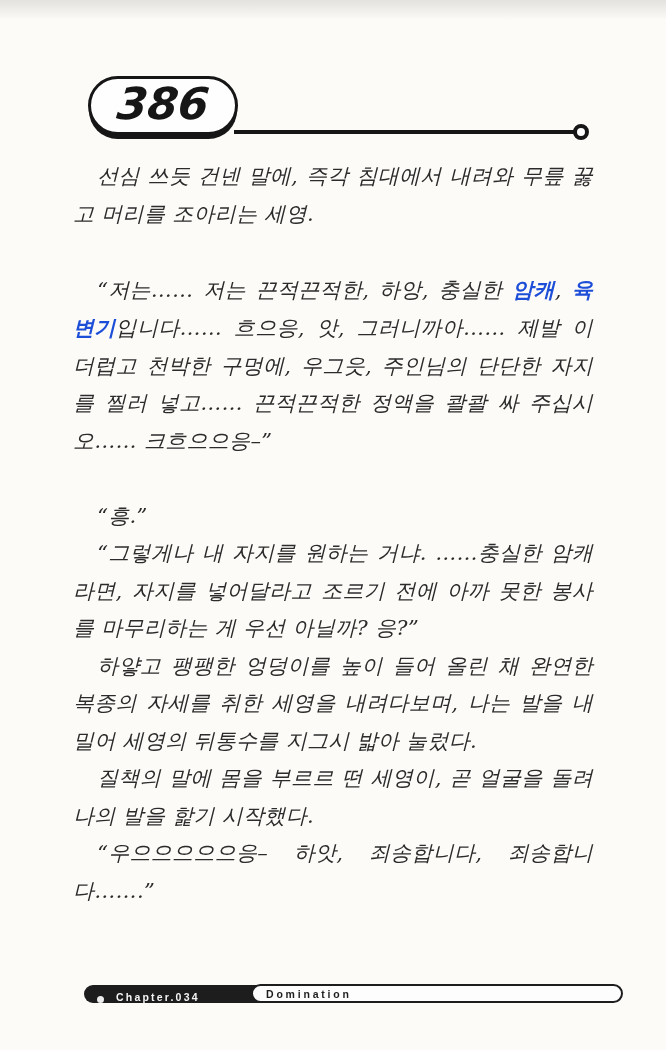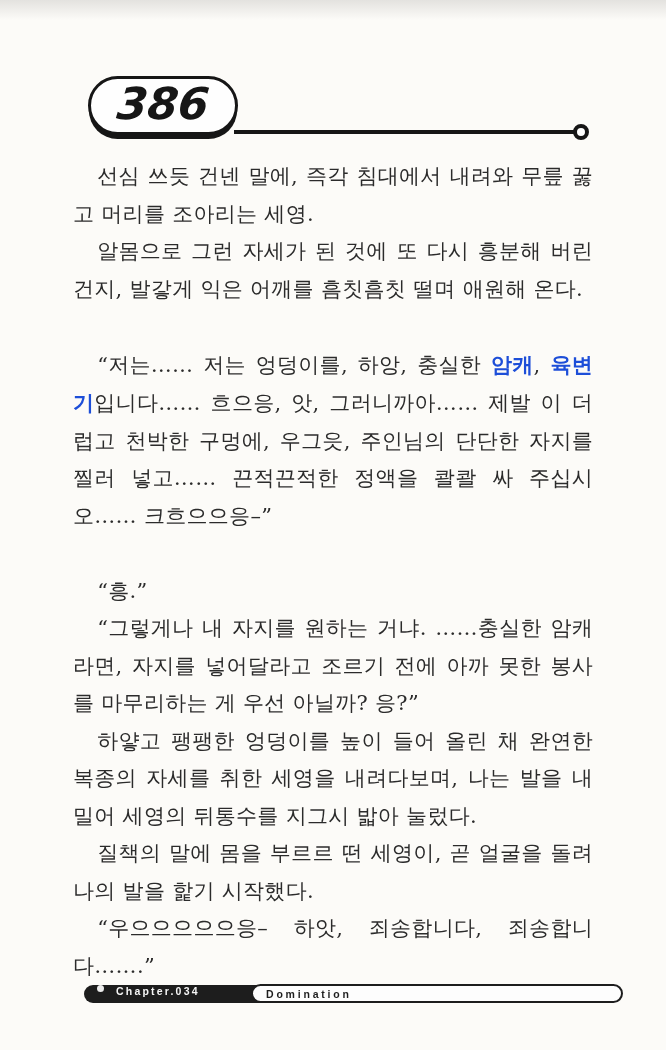--- a/index.html
+++ b/index.html
@@ -82,40 +82,41 @@
     width: 520px;
     font-size: 21px;
     line-height: 37.5px;
     letter-spacing: 0.3px;
     color: #2b2b2b;
     text-align: justify;
   }
   .body-text p {
     margin: 0;
     text-indent: 1.15em;
+    font-style: italic;
   }
   .body-text .spacer {
     height: 37.5px;
   }
   .body-text .bold-seg {
     font-weight: bold;
     color: #1d4ed8;
   }
 
   
   .footer-chapter {
     position: absolute;
     left: 84px;
     top: 985px;
     width: 192px;
     height: 18px;
     background: #1d1d1d;
     border-radius: 10px;
     display: flex;
-    align-items: flex-start;
+    align-items: flex-end;
   }
   .footer-dot {
     width: 7px;
     height: 7px;
     border-radius: 50%;
     background: #ececec;
     margin-left: 13px;
     flex: 0 0 auto;
   }
   .footer-chapter-label {
@@ -156,23 +157,22 @@
 <div class="page">
 
   <div class="page-badge">
     <span class="page-number">386</span>
   </div>
   <div class="header-line"></div>
   <div class="header-ring"></div>
 
   <div class="body-text">
       <p><span>선심 쓰듯 건넨 말에, 즉각 침대에서 내려와 무릎 꿇고 머리를 조아리는 세영.</span></p>
-      <p><span>알몸으로 그런 자세가 된 것에 또 다시 흥분해 버린 건지, 발갛게 익은 어깨를 흠칫흠칫 떨며 애원해 온다.</span></p>
       <div class="spacer"></div>
-      <p><span>“저는…… 저는 엉덩이를, 하앙, 충실한 </span><span class="bold-seg">암캐</span><span>, </span><span class="bold-seg">육변기</span><span>입니다…… 흐으응, 앗, 그러니까아…… 제발 이 더럽고 천박한 구멍에, 우그읏, 주인님의 단단한 자지를 찔러 넣고…… 끈적끈적한 정액을 콸콸 싸 주십시오…… 크흐으으응–”</span></p>
+      <p><span>“저는…… 저는 끈적끈적한, 하앙, 충실한 </span><span class="bold-seg">암캐</span><span>, </span><span class="bold-seg">육변기</span><span>입니다…… 흐으응, 앗, 그러니까아…… 제발 이 더럽고 천박한 구멍에, 우그읏, 주인님의 단단한 자지를 찔러 넣고…… 끈적끈적한 정액을 콸콸 싸 주십시오…… 크흐으으응–”</span></p>
       <div class="spacer"></div>
       <p><span>“흥.”</span></p>
       <p><span>“그렇게나 내 자지를 원하는 거냐. ……충실한 암캐라면, 자지를 넣어달라고 조르기 전에 아까 못한 봉사를 마무리하는 게 우선 아닐까? 응?”</span></p>
       <p><span>하얗고 팽팽한 엉덩이를 높이 들어 올린 채 완연한 복종의 자세를 취한 세영을 내려다보며, 나는 발을 내밀어 세영의 뒤통수를 지그시 밟아 눌렀다.</span></p>
       <p><span>질책의 말에 몸을 부르르 떤 세영이, 곧 얼굴을 돌려 나의 발을 핥기 시작했다.</span></p>
       <p><span>“우으으으으으응– 하앗, 죄송합니다, 죄송합니다…….”</span></p>
     </div>
 
   <div class="footer-chapter">
     <span class="footer-dot"></span>

